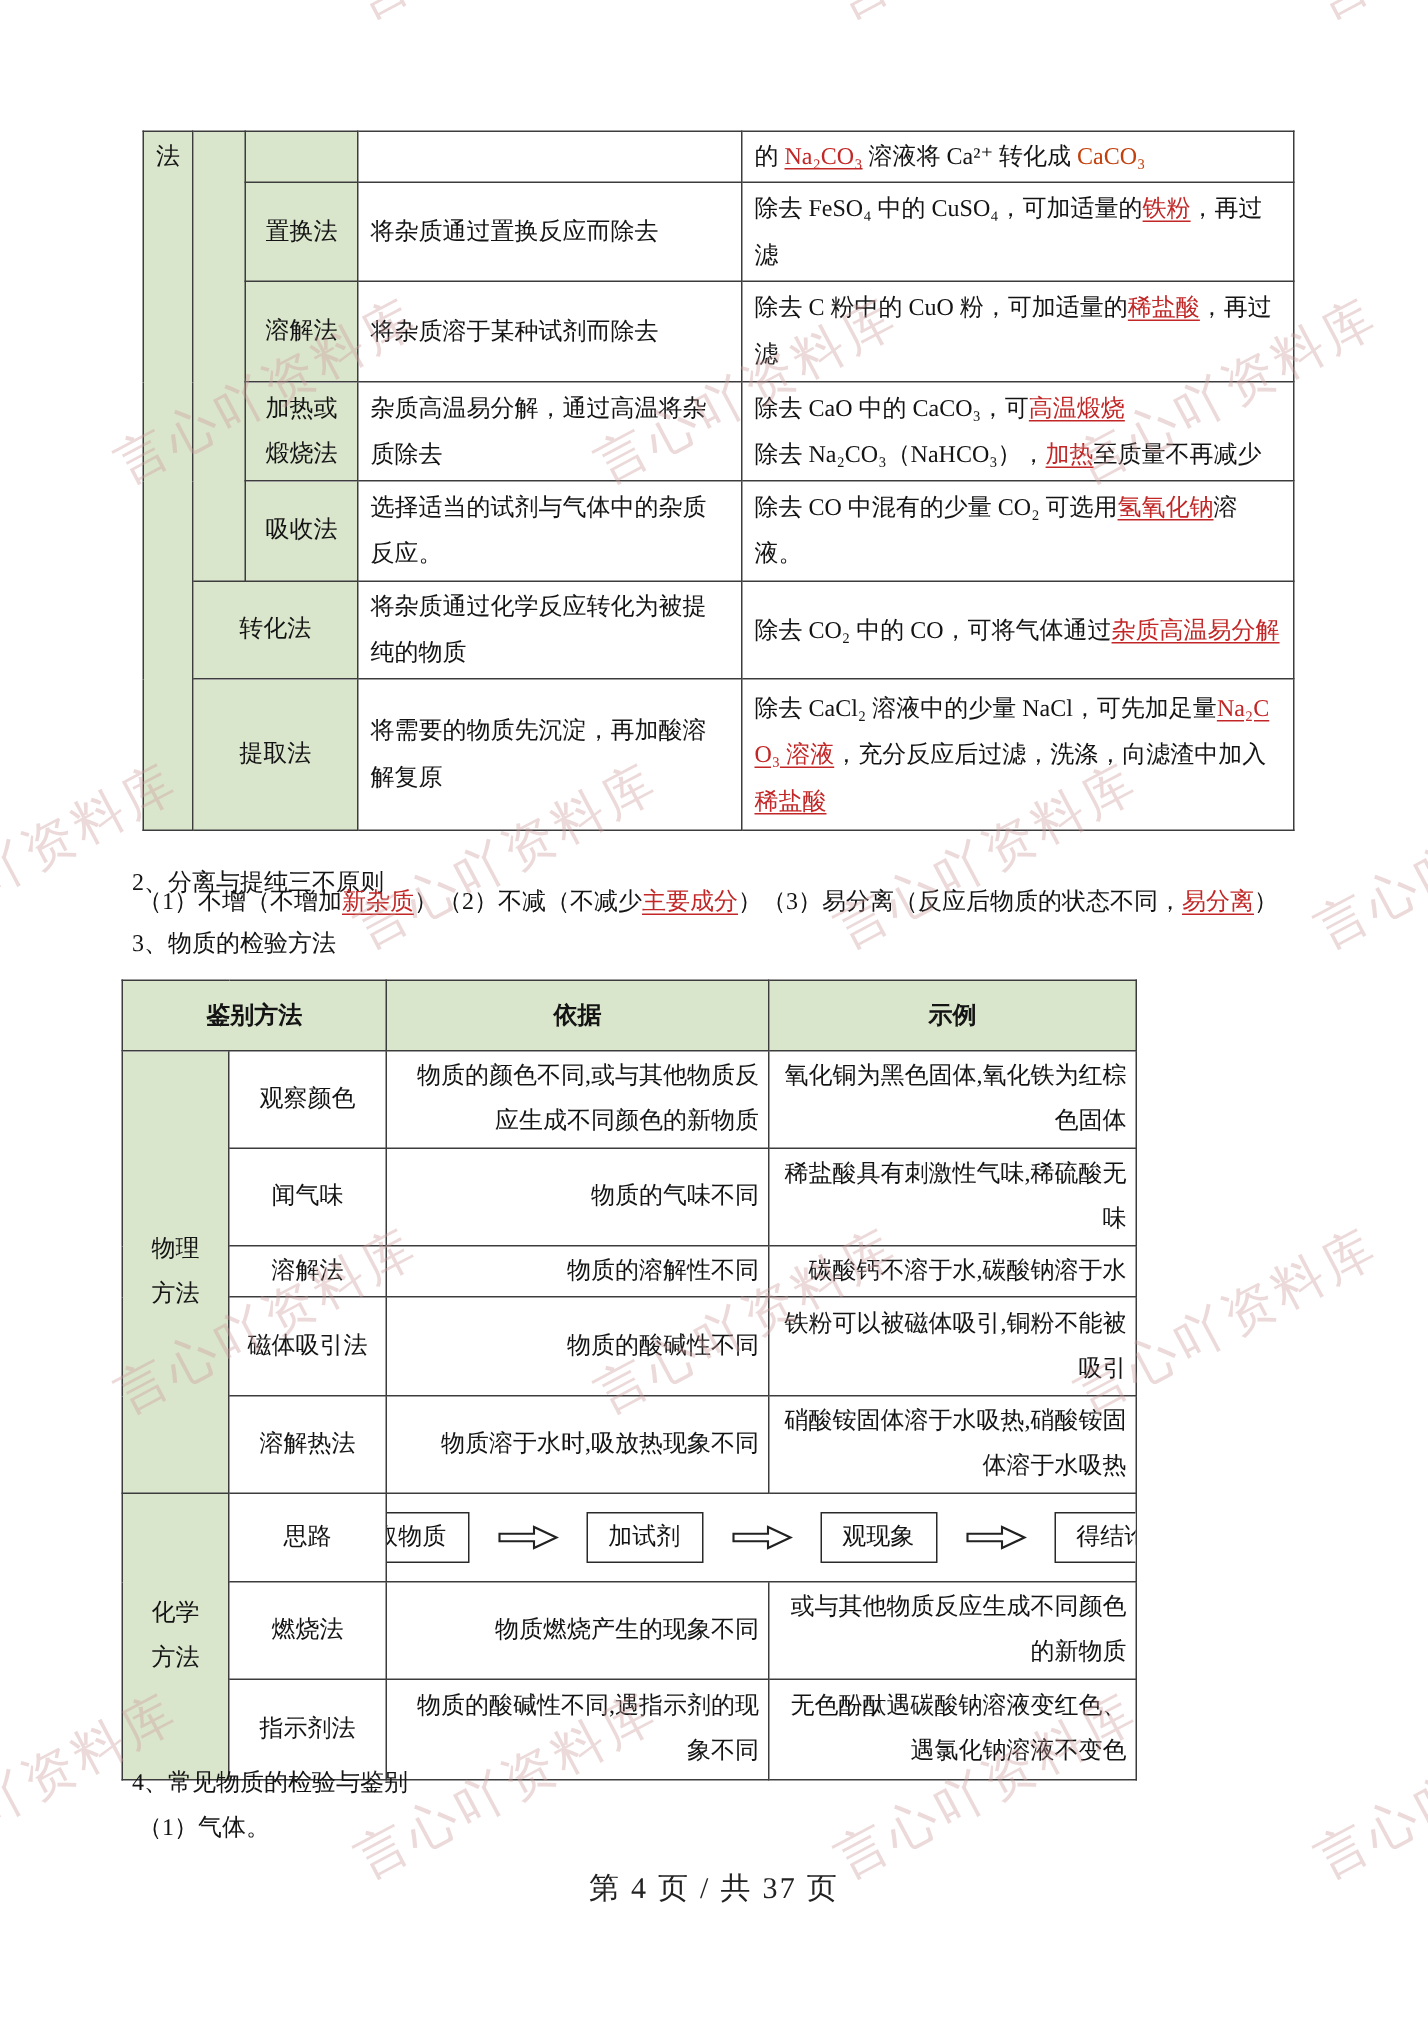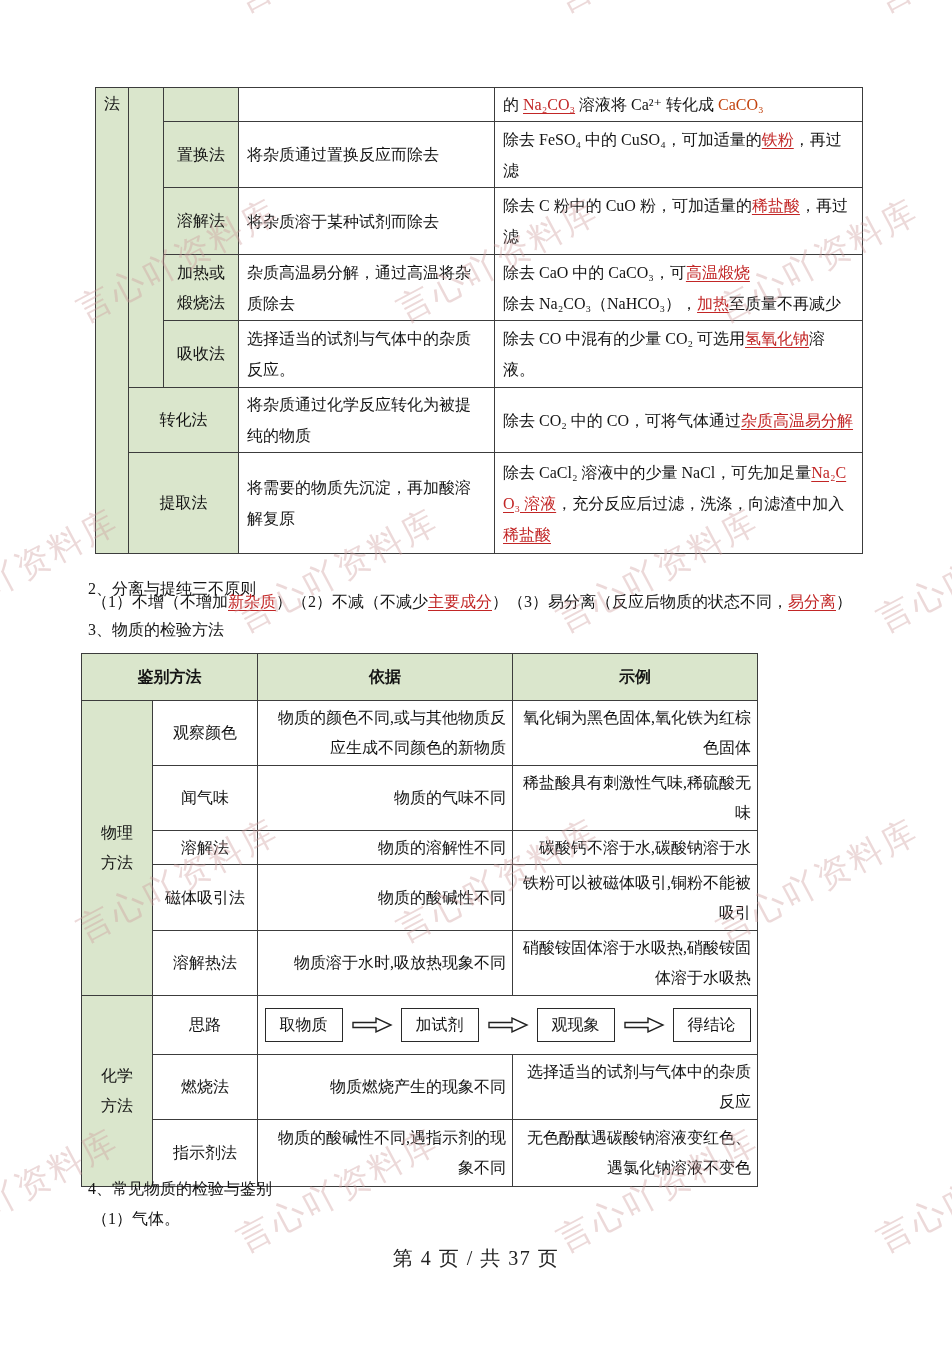--- a/index.html
+++ b/index.html
@@ -20,21 +20,21 @@
   .lawcell{vertical-align:top;text-align:center;padding-top:6px;}
   .mname{text-align:center;line-height:30px;}
   .rline{min-height:31px;line-height:31px;}
   .seg-r{color:#c2410c;}
   .seg-ru{color:#c22626;text-decoration:underline;text-decoration-color:#c22626;
           text-underline-offset:3px;}
   #t1{left:95px;top:87px;width:767px;height:466px;}
   #t2{left:81px;top:653px;width:676px;height:521px;}
   #t2 td.basis,#t2 td.ex{text-align:right;padding:0 6px;line-height:30px;}
   
-  .flowwrap{display:flex;align-items:center;justify-content:center;gap:6px;}
+  .flowwrap{display:flex;align-items:center;justify-content:center;gap:16px;}
   .flowbox{border:1.5px solid #2a2a2a;background:#fff;width:76px;height:32px;
            line-height:32px;text-align:center;font-size:16px;flex:0 0 auto;}
   .flowarrow{flex:0 0 auto;margin:0 2px;display:block;}
   
   .para{position:absolute;z-index:1;font-size:16px;line-height:26px;white-space:nowrap;}
   #footer{position:absolute;z-index:1;left:0;top:1245px;width:952px;text-align:center;
           font-size:20px;letter-spacing:1.5px;color:#222;}
 </style>
 </head>
 <body>
@@ -207,21 +207,21 @@
           <svg class="flowarrow" width="42" height="18" viewBox="0 0 42 18">
                 <path d="M2 6.5 L25 6.5 L25 2 L40 9 L25 16 L25 11.5 L2 11.5 Z" fill="#ffffff" stroke="#222" stroke-width="1.4"></path>
               </svg>
           <div class="flowbox">得结论</div>
         </div>
       </td>
     </tr>
     <tr style="height:65px">
       <td class="mname">燃烧法</td>
       <td class="basis">物质燃烧产生的现象不同</td>
-      <td class="ex">选择适当的试剂与气体中的杂质反应</td>
+      <td class="ex">或与其他物质反应生成不同颜色的新物质</td>
     </tr>
     <tr style="height:67px">
       <td class="mname">指示剂法</td>
       <td class="basis">物质的酸碱性不同,遇指示剂的现象不同</td>
       <td class="ex">无色酚酞遇碳酸钠溶液变红色、遇氯化钠溶液不变色</td>
     </tr>
   </tbody>
     </table>
 
   <div class="para" style="left:88px;top:1176px;">4、常见物质的检验与鉴别</div>

